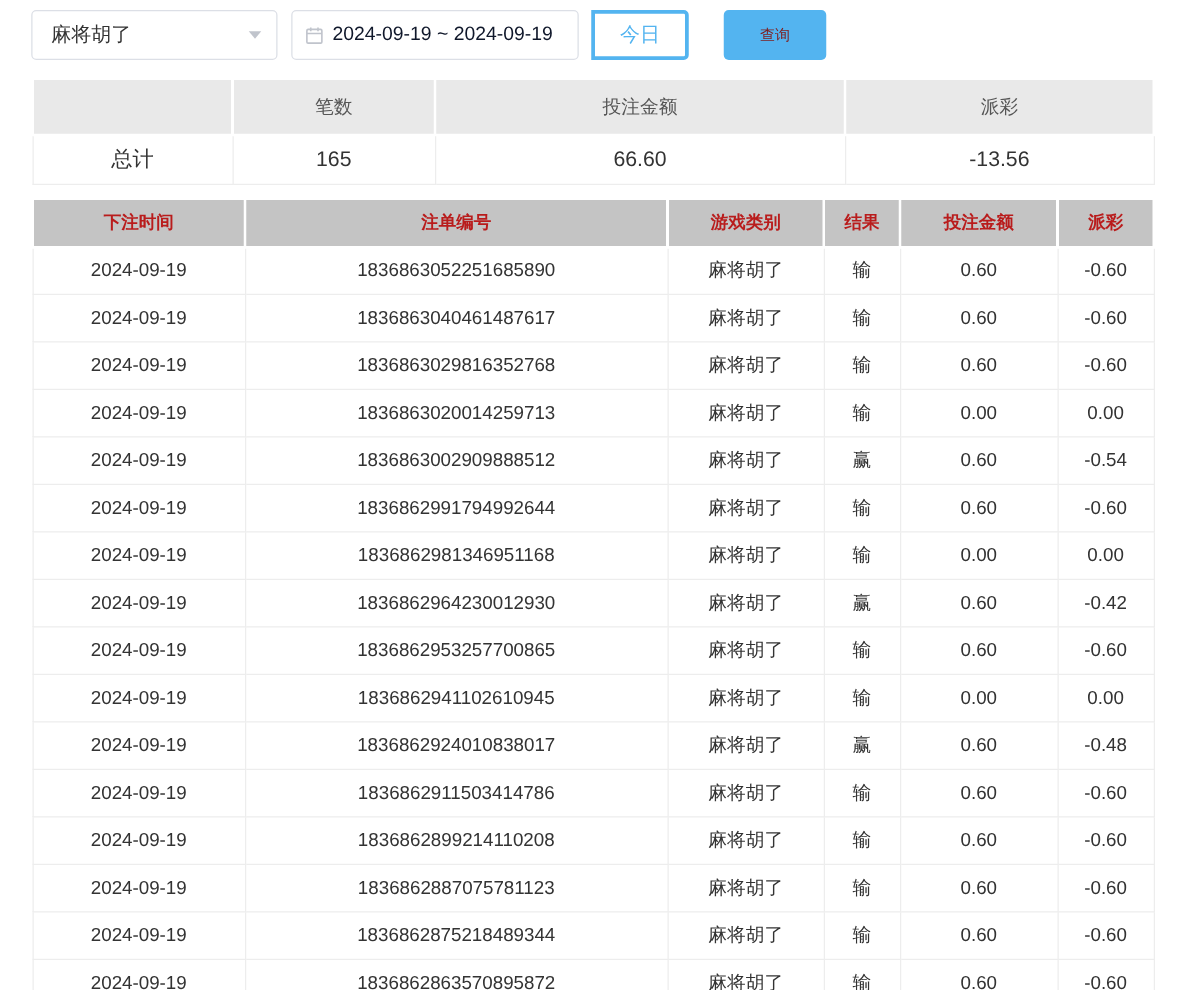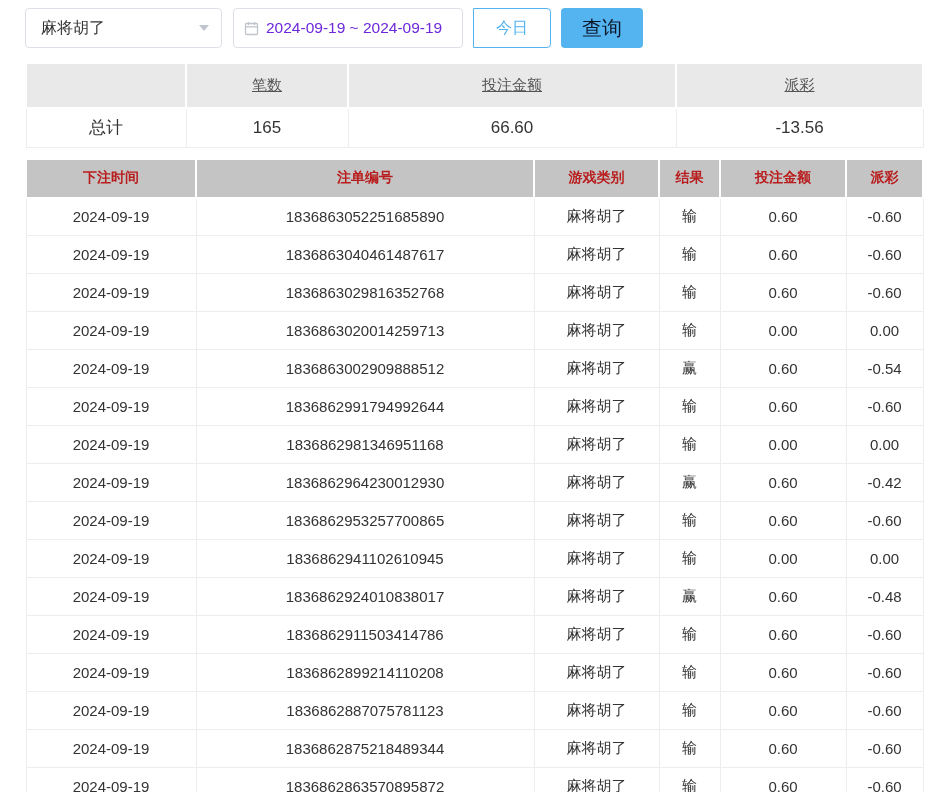--- a/index.html
+++ b/index.html
@@ -29,60 +29,60 @@
     border-right: 5px solid transparent;
     border-top: 6px solid #c0c4cc;
   }
   .date-box {
     margin-left: 11px;
     width: 230px; height: 40px;
     border: 1px solid #dcdfe6; border-radius: 4px;
     background: #fff;
     display: flex; align-items: center;
     padding: 0 10px;
-    font-size: 15.5px; color: #6d28d9;
+    font-size: 15.5px; color: #0f172a;
     cursor: pointer;
   }
   .date-box svg { margin-right: 7px; flex: 0 0 auto; }
   .seg-group { display: flex; margin-left: 10px; }
   .seg {
     height: 40px; min-width: 78px;
     background: #fff;
-    border: 1px solid #22c55e;
+    border: 3px solid #22c55e;
     margin-left: -1px;
     font-size: 16px; color: #c4c8cc;
     display: flex; align-items: center; justify-content: center;
     cursor: pointer;
     position: relative;
   }
   .seg:first-child { margin-left: 0; border-radius: 4px 0 0 4px; }
   .seg:last-child { border-radius: 0 4px 4px 0; }
   .seg.active { border-color: var(--accent); color: var(--accent); z-index: 1; }
   .query-btn {
-    margin-left: 10px;
+    margin-left: 28px;
     width: 82px; height: 40px;
     background: var(--accent);
     border: none; border-radius: 4px;
-    color: #0f172a; font-size: 20px;
+    color: #7f1d1d; font-size: 12px;
     font-family: inherit;
     cursor: pointer;
   }
 
   
   table { border-collapse: collapse; table-layout: fixed; width: 897px; }
   td, th { text-align: center; overflow: hidden; white-space: nowrap; }
   .neg { color: var(--negative); }
 
   
   .sum-table { margin-top: 16px; }
   .sum-table th {
     height: 44px;
     background: #e9e9e9;
     border: 2px solid #fff; border-top: none;
-    font-size: 15px; font-weight: normal; color: #555; text-decoration: underline;
+    font-size: 15px; font-weight: normal; color: #555;
   }
   .sum-table td {
     height: 39px;
     border: 1px solid #ededed;
     font-size: 17px; color: #333;
     background: #fff;
   }
 
   
   .bet-table { margin-top: 12px; }

